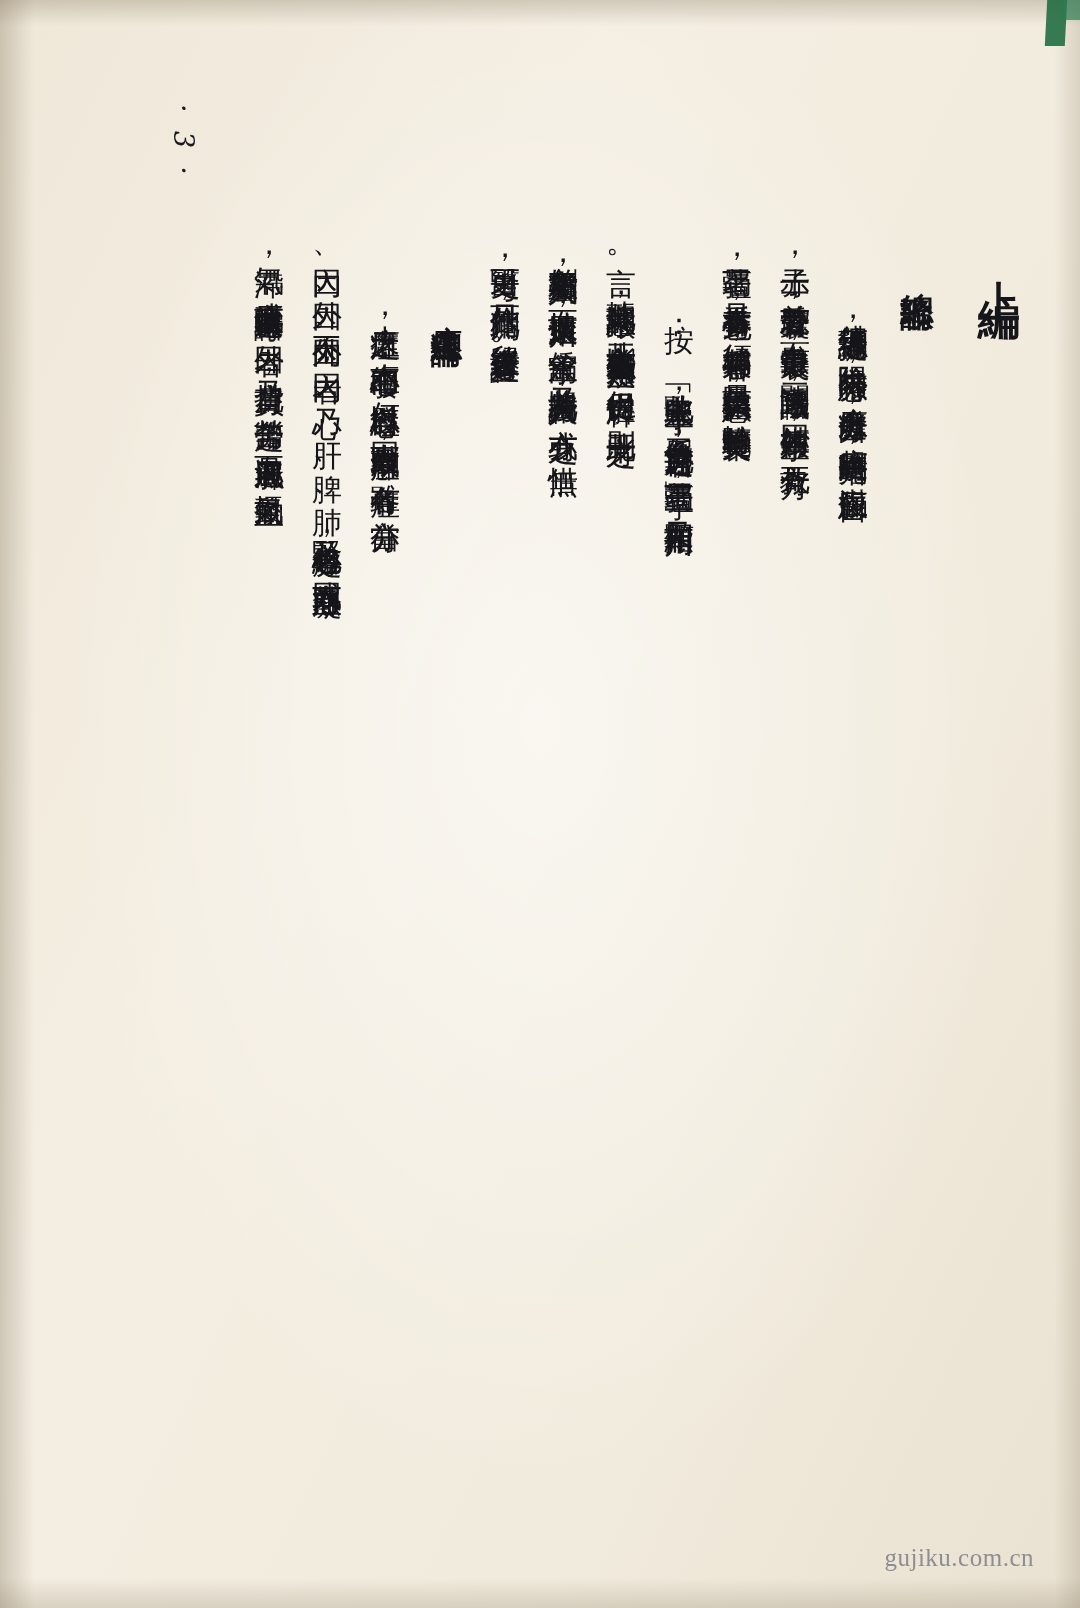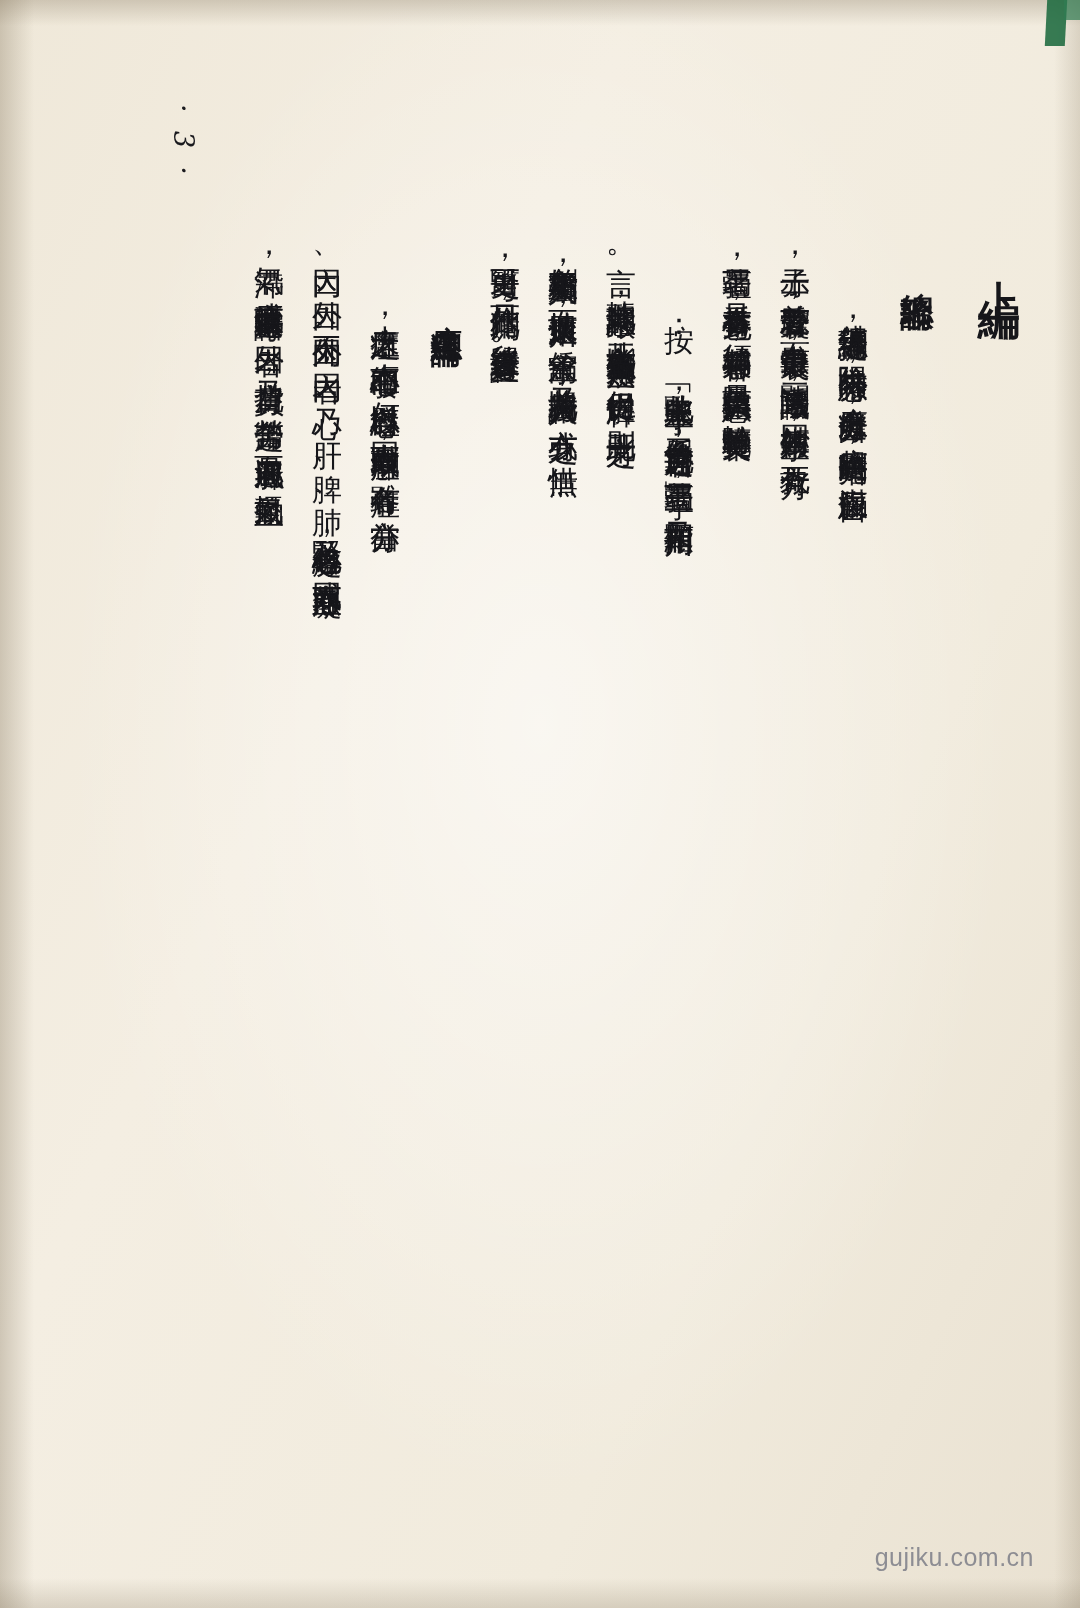--- a/index.html
+++ b/index.html
@@ -124,21 +124,21 @@
     font-family: "DejaVu Serif", "Liberation Serif", serif;
     font-style: italic;
     font-size: 27px;
     color: #1a1a1e;
     letter-spacing: 0.18em;
   }
   .watermark {
     position: absolute;
     right: 46px;
     bottom: 36px;
-    font-family: Liberation Sans, sans-serif;
+    font-family: Liberation Serif, serif;
     font-size: 25px;
     color: #8d8d93;
     letter-spacing: 0.02em;
     text-align: right;
   }
 </style>
 </head>
 <body>
 
 <div id="page">

